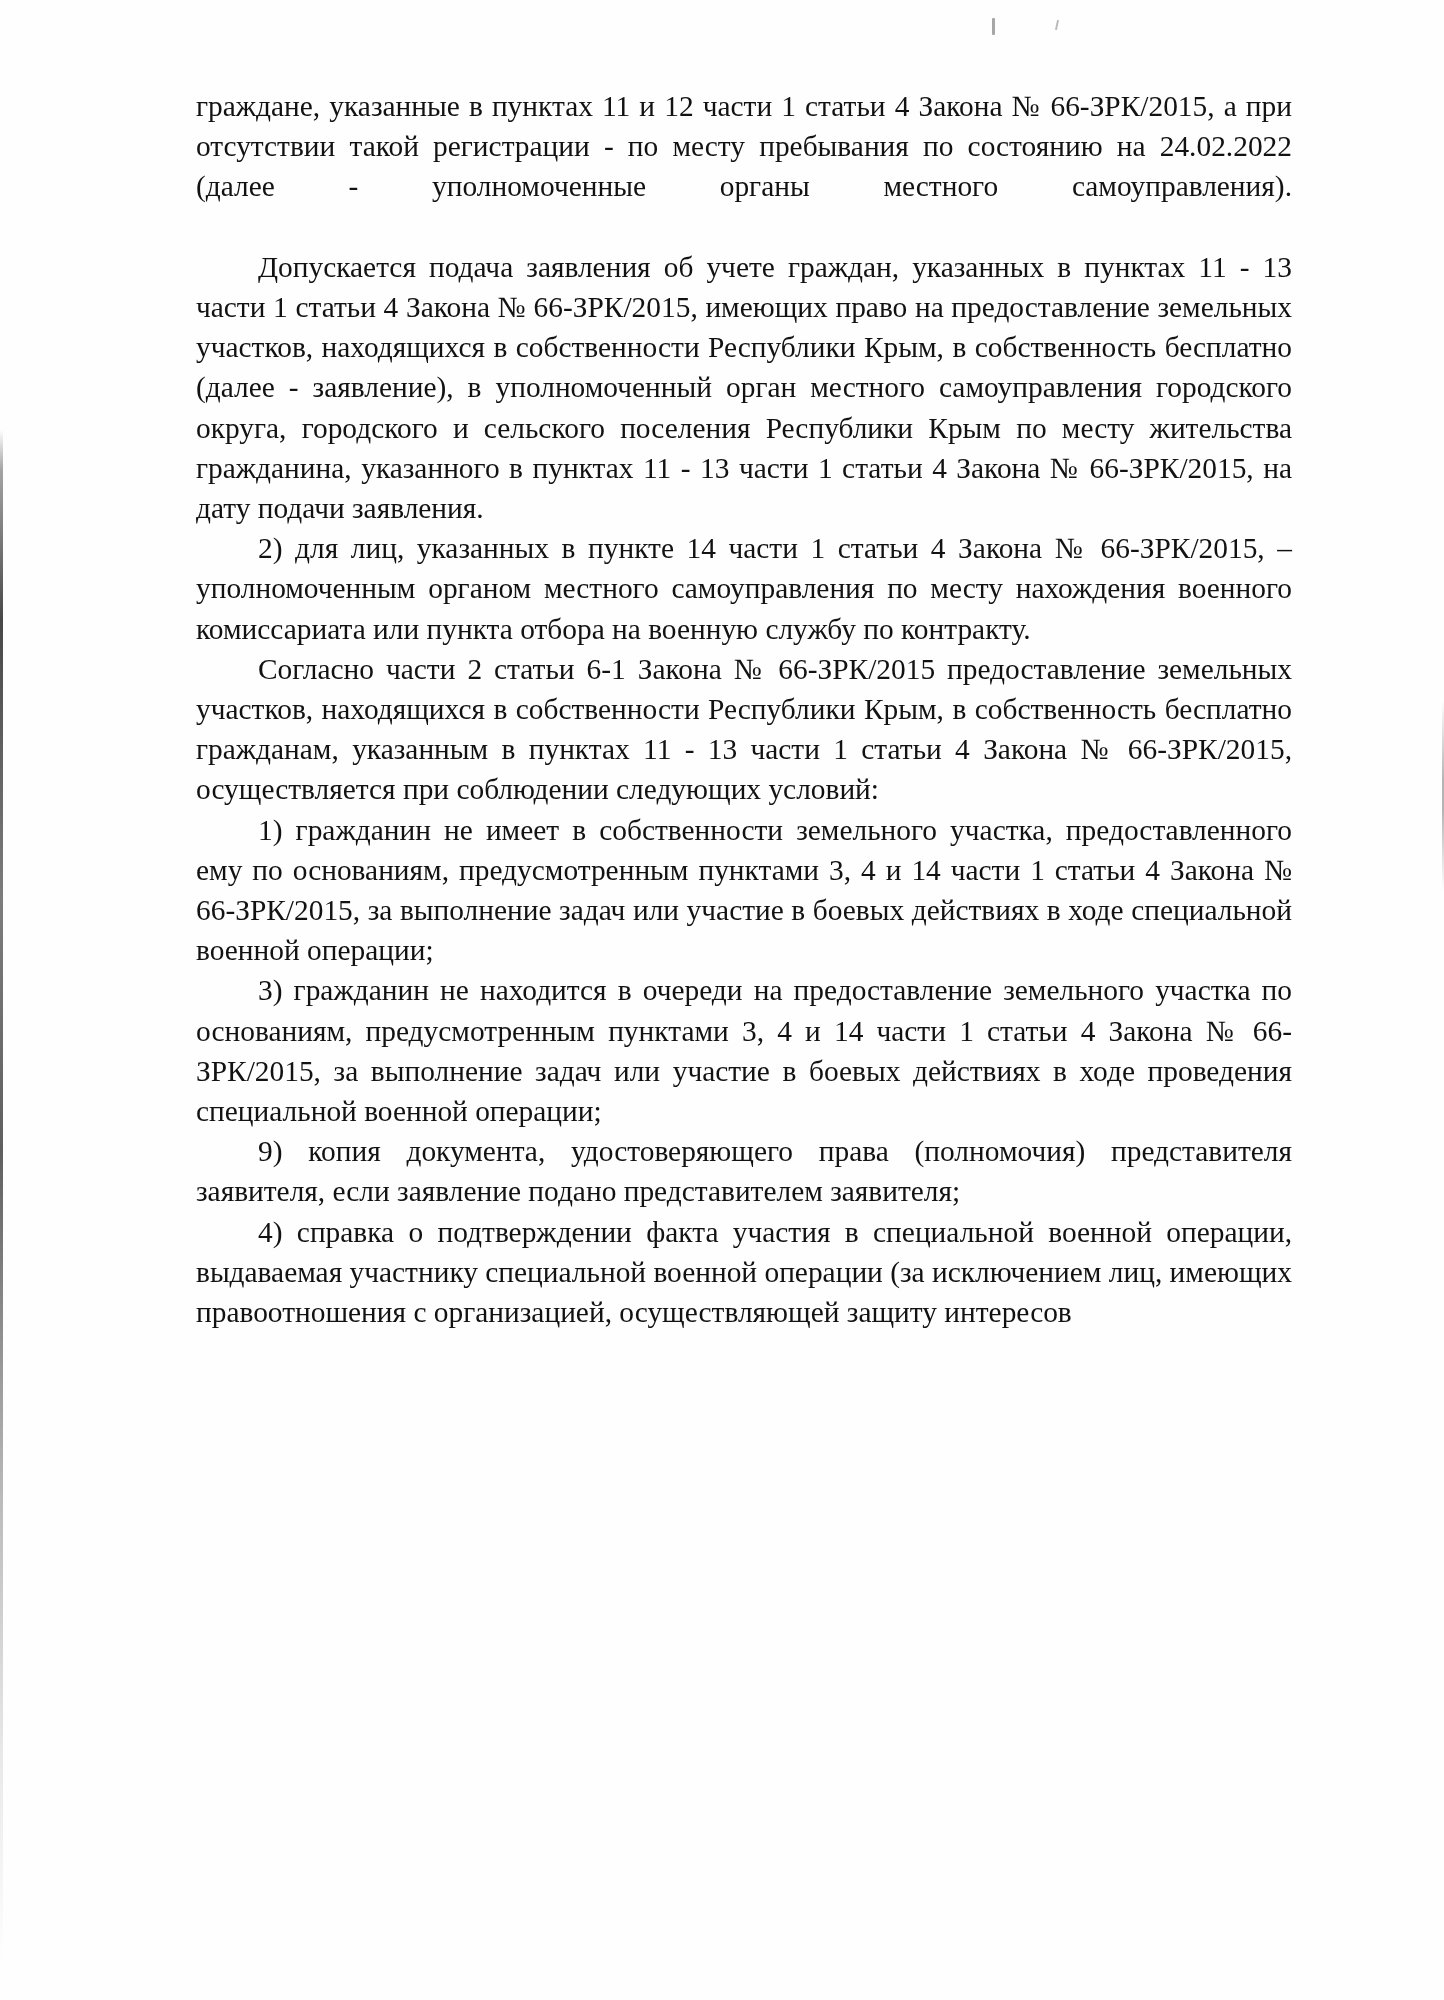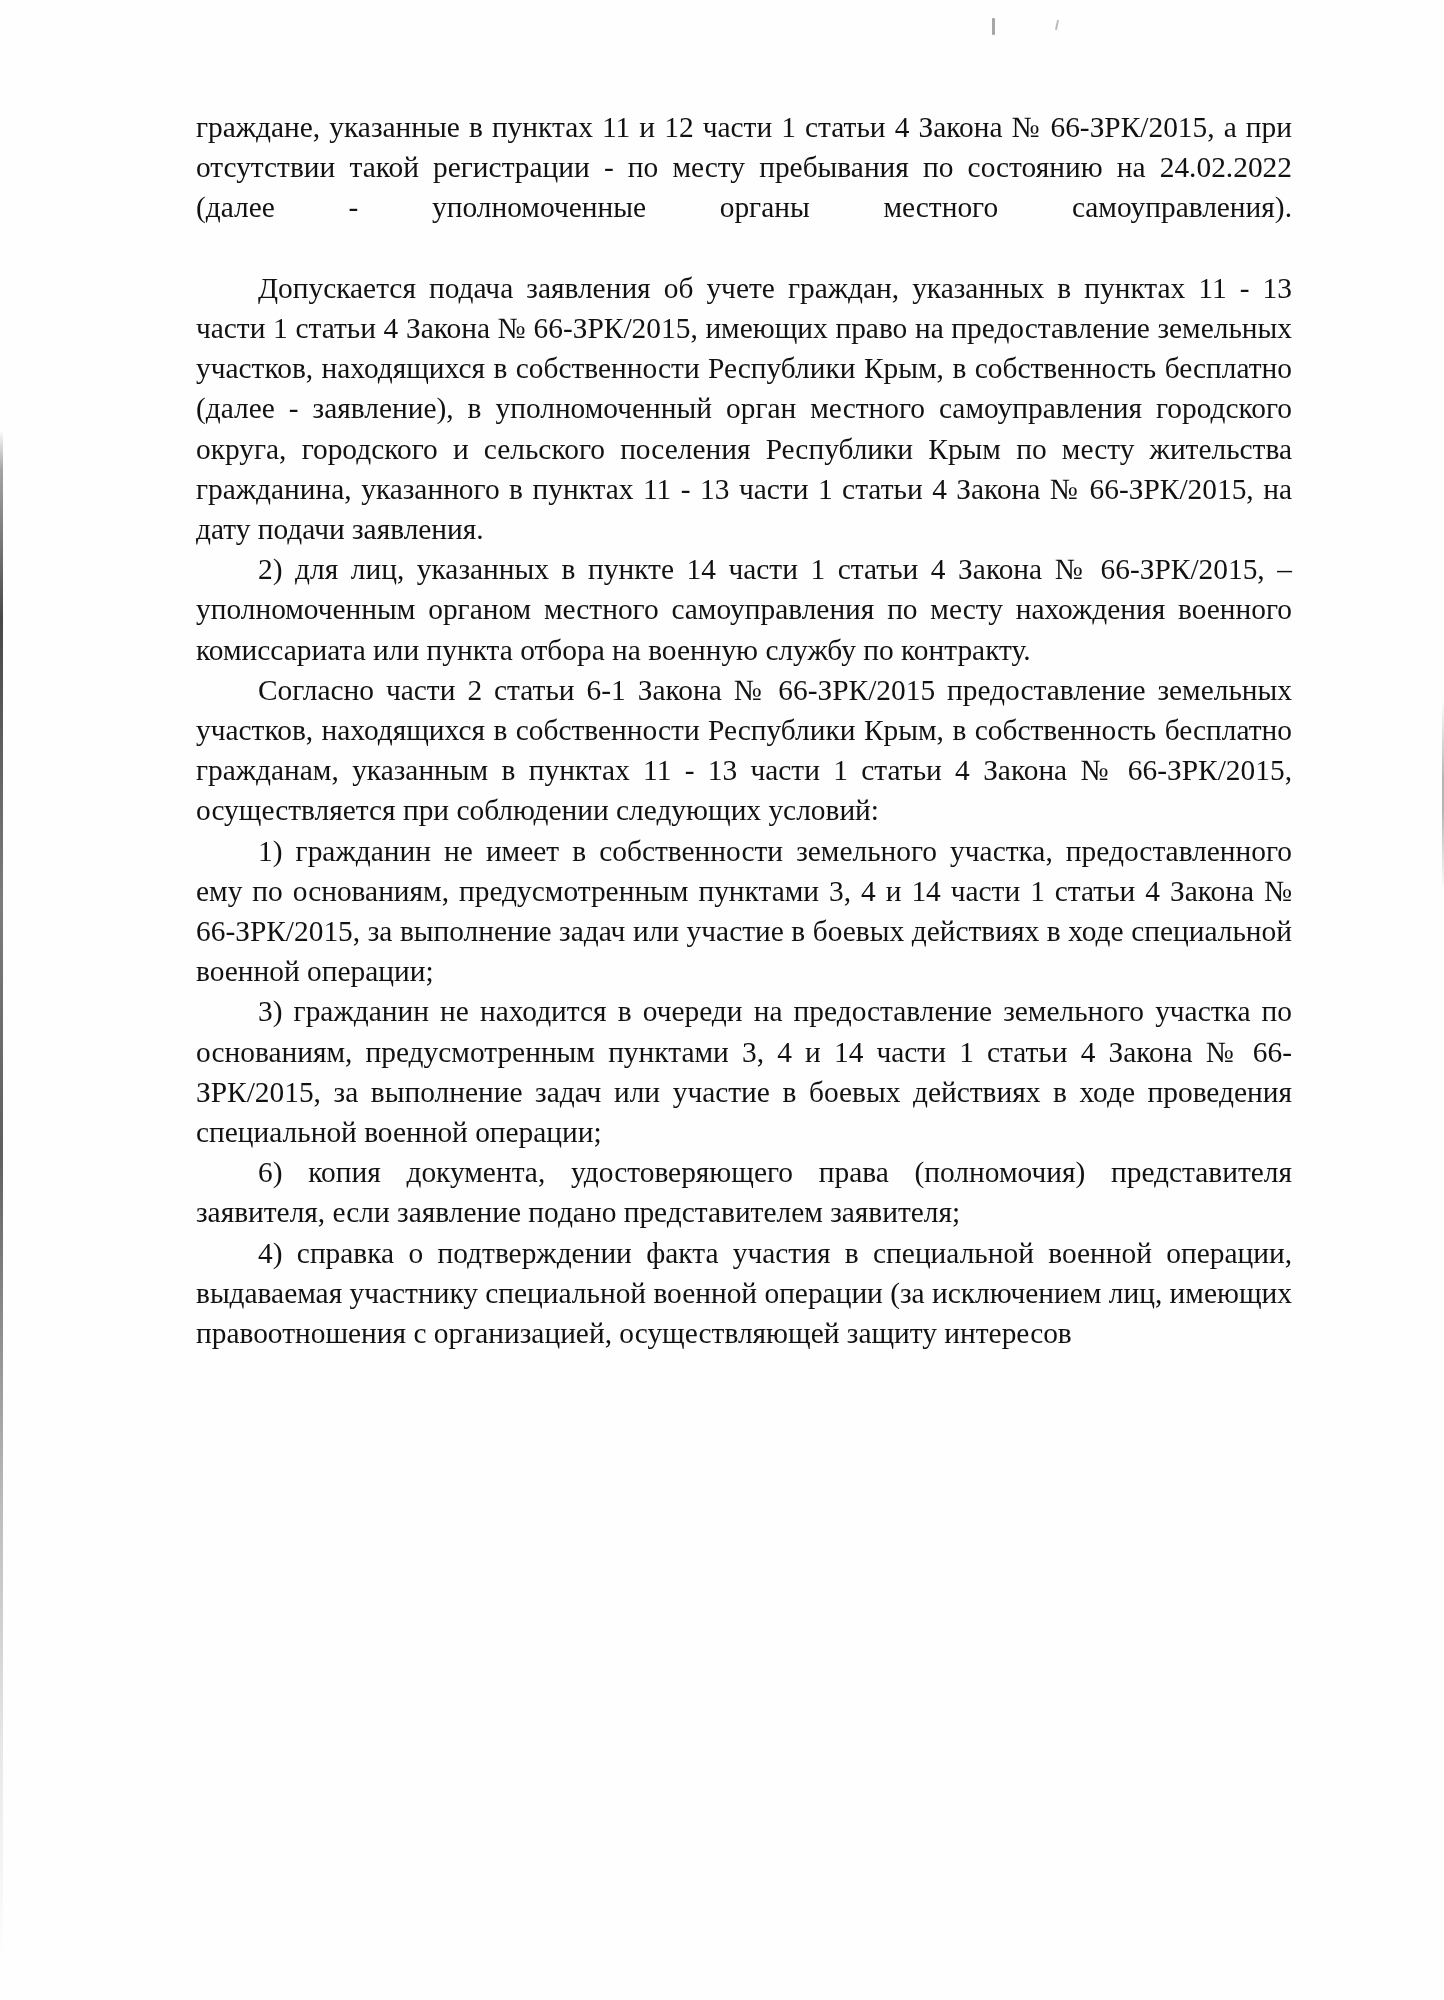--- a/index.html
+++ b/index.html
@@ -77,21 +77,20 @@
     -webkit-font-smoothing: none;
   }
   #text-body p {
     margin: 0;
     padding: 0;
     text-indent: 62px;
     text-align: justify;
   }
   #text-body p.noindent {
     text-indent: 0;
-    margin-top: 21px;
   }
   
   .stretch {
     display: block;
     text-align: justify;
   }
   .stretch::after {
     content: "";
     display: inline-block;
     width: 100%;
@@ -110,17 +109,17 @@
 
   <div id="text-body">
     <p class="noindent">
         <span class="stretch">граждане, указанные в пунктах 11 и 12 части 1 статьи 4 Закона № 66-ЗРК/2015, а при отсутствии такой регистрации - по месту пребывания по состоянию на 24.02.2022 (далее - уполномоченные органы местного самоуправления).</span>
       </p>
     <p>Допускается подача заявления об учете граждан, указанных в пунктах 11 - 13 части 1 статьи 4 Закона № 66-ЗРК/2015, имеющих право на предоставление земельных участков, находящихся в собственности Республики Крым, в собственность бесплатно (далее - заявление), в уполномоченный орган местного самоуправления городского округа, городского и сельского поселения Республики Крым по месту жительства гражданина, указанного в пунктах 11 - 13 части 1 статьи 4 Закона № 66-ЗРК/2015, на дату подачи заявления.</p>
     <p>2) для лиц, указанных в пункте 14 части 1 статьи 4 Закона № 66-ЗРК/2015, – уполномоченным органом местного самоуправления по месту нахождения военного комиссариата или пункта отбора на военную службу по контракту.</p>
     <p>Согласно части 2 статьи 6-1 Закона № 66-ЗРК/2015 предоставление земельных участков, находящихся в собственности Республики Крым, в собственность бесплатно гражданам, указанным в пунктах 11 - 13 части 1 статьи 4 Закона № 66-ЗРК/2015, осуществляется при соблюдении следующих условий:</p>
     <p>1) гражданин не имеет в собственности земельного участка, предоставленного ему по основаниям, предусмотренным пунктами 3, 4 и 14 части 1 статьи 4 Закона № 66-ЗРК/2015, за выполнение задач или участие в боевых действиях в ходе специальной военной операции;</p>
     <p>3) гражданин не находится в очереди на предоставление земельного участка по основаниям, предусмотренным пунктами 3, 4 и 14 части 1 статьи 4 Закона № 66-ЗРК/2015, за выполнение задач или участие в боевых действиях в ходе проведения специальной военной операции;</p>
-    <p>6) копия документа, удостоверяющего права (полномочия) представителя заявителя, если заявление подано представителем заявителя;</p>
+    <p>9) копия документа, удостоверяющего права (полномочия) представителя заявителя, если заявление подано представителем заявителя;</p>
     <p>4) справка о подтверждении факта участия в специальной военной операции, выдаваемая участнику специальной военной операции (за исключением лиц, имеющих правоотношения с организацией, осуществляющей защиту интересов</p>
   </div>
 
 </div>
 
 </body></html>

